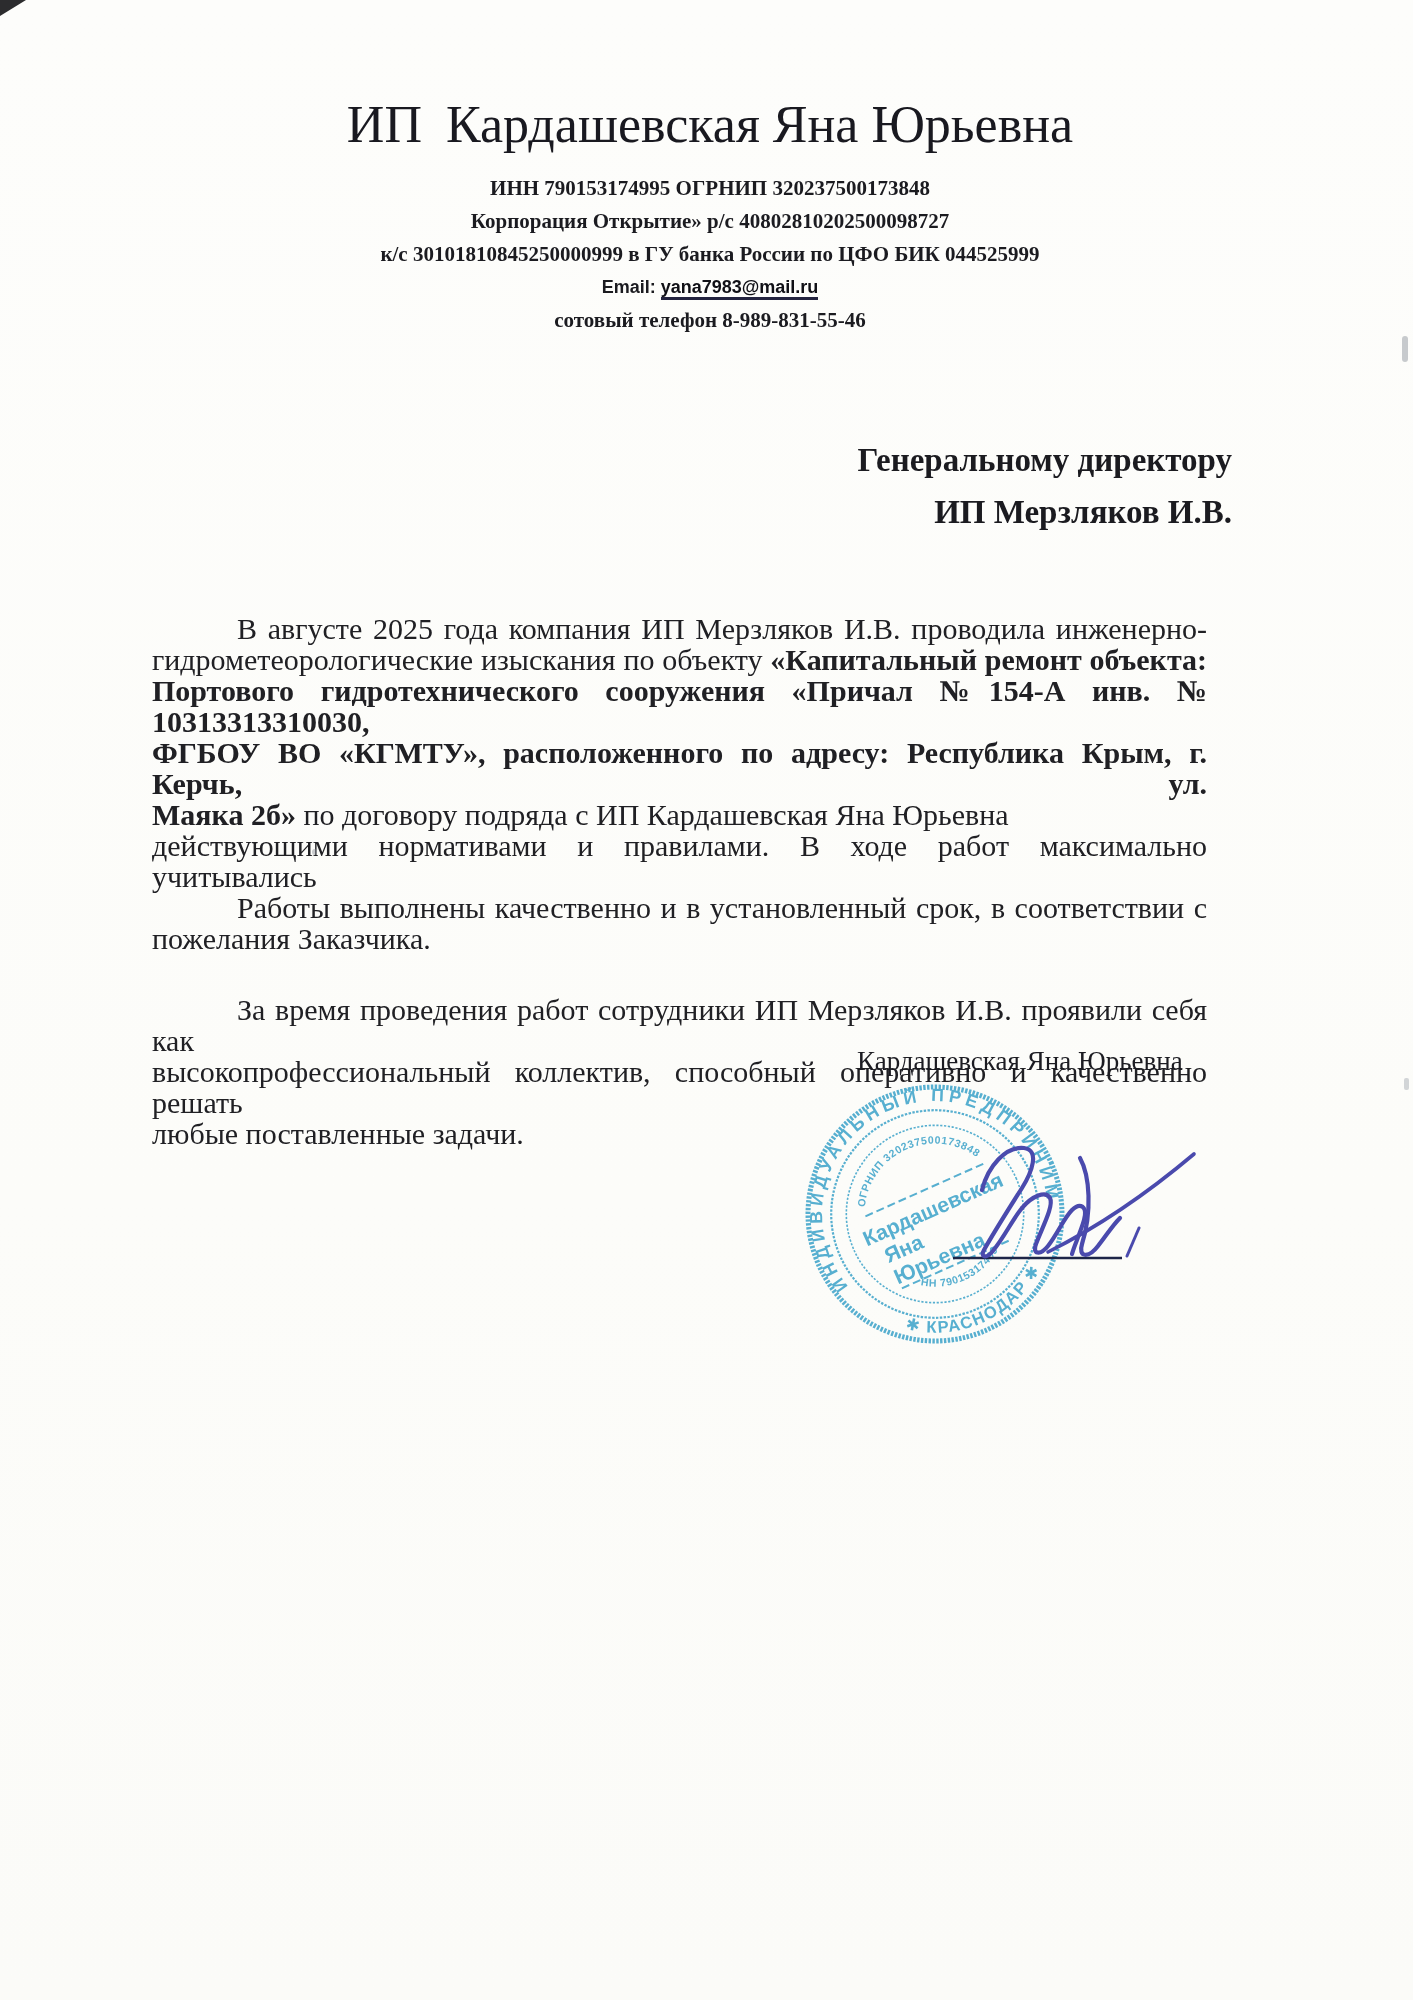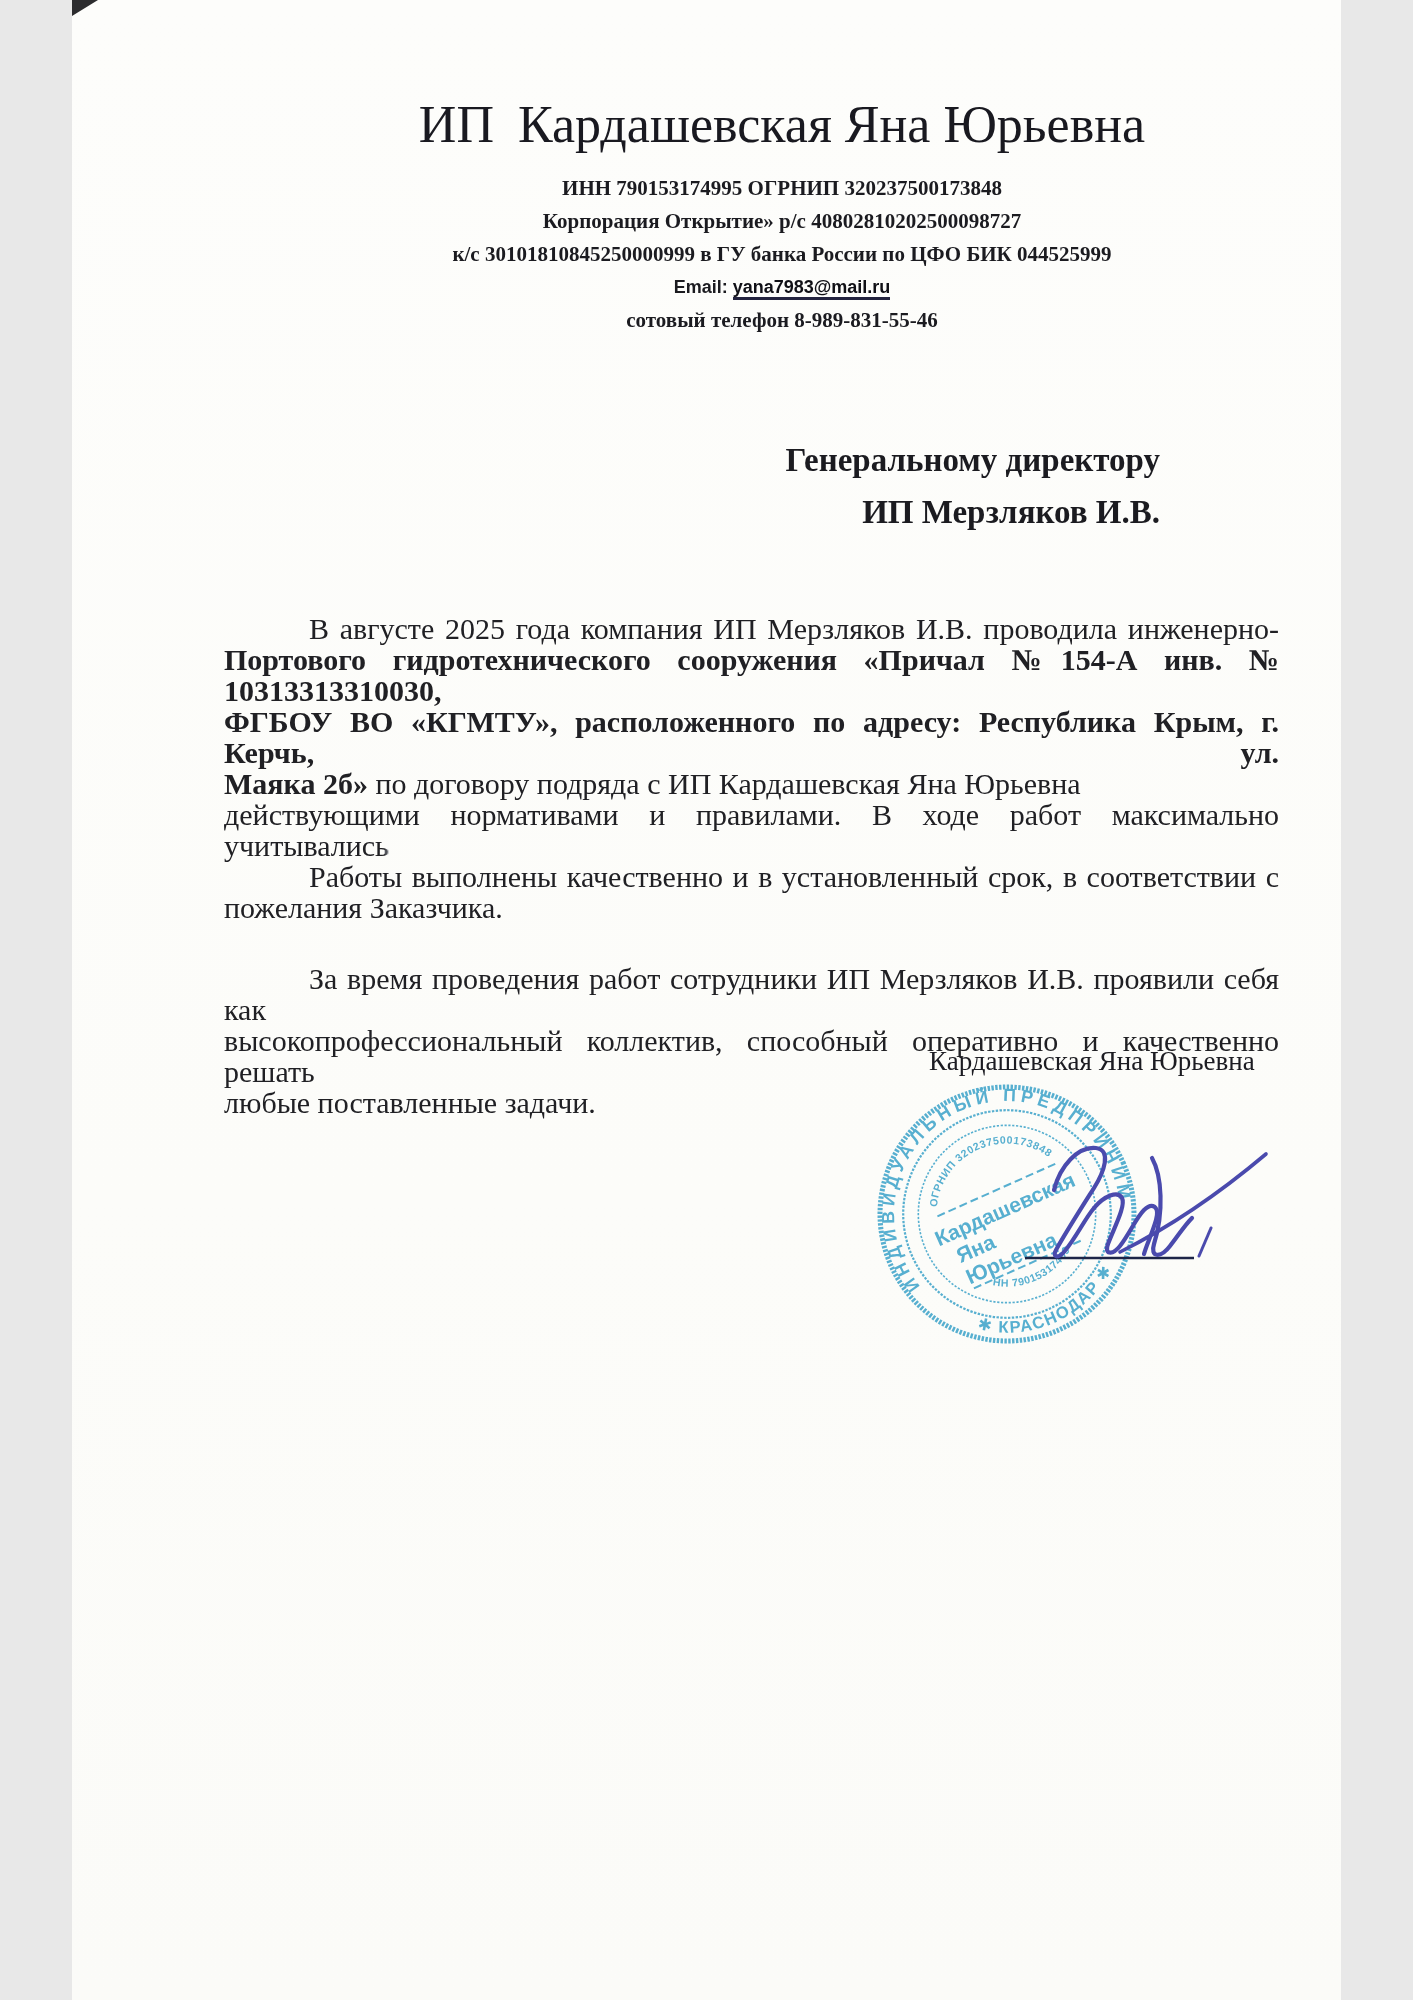--- a/index.html
+++ b/index.html
@@ -1,17 +1,17 @@
 <!DOCTYPE html>
 <html style="--stamp-color: #3ba2c9; --ink-color: #4a4aad;"><head>
 <meta charset="utf-8">
 <style>
   html,body{margin:0;padding:0;background:#e8e8e8;}
   .page{
-    position:relative;width:1269px;height:2000px;margin:0 auto;
+    position:relative;width:1413px;height:2000px;margin:0 auto;
     background:linear-gradient(180deg,#fdfdfb 0%,#fcfcf9 60%,#fbfbf8 100%);
     overflow:hidden;color:#1e1e22;
     font-family:"Liberation Serif","DejaVu Serif",serif;
   }
   
   .letterhead{position:absolute;left:150px;top:96px;width:1120px;text-align:center;}
   .title{font-size:52px;line-height:58px;color:#191920;white-space:nowrap;margin-bottom:18px;font-weight:500;}
   .title .t-pre{margin-right:24px;}
   .hline{font-weight:bold;font-size:21px;line-height:33px;color:#1b1b20;}
   .email-line{font-family:"Liberation Sans","DejaVu Sans",sans-serif;font-size:18px;}
@@ -60,20 +60,21 @@
     <div class="hline">сотовый телефон 8-989-831-55-46</div>
   </header>
 
   <div class="addressee">
     <div class="a1">Генеральному директору</div>
     <div class="a2">ИП Мерзляков И.В.</div>
   </div>
 
   <main class="body-text">
     <div class="bline j ind">В августе 2025 года компания ИП Мерзляков И.В. проводила инженерно-</div>
+    <div class="bline j"><span>гидрометеорологические изыскания по объекту </span><span class="b">«Капитальный ремонт объекта:</span></div>
     <div class="bline j b">Портового гидротехнического сооружения «Причал №154-А инв. № 10313313310030,</div>
     <div class="bline j b">ФГБОУ ВО «КГМТУ», расположенного по адресу: Республика Крым, г. Керчь, ул.</div>
     <div class="bline"><span class="b">Маяка 2б»</span><span> по договору подряда с ИП Кардашевская Яна Юрьевна</span></div>
 
     <div class="bline j">действующими нормативами и правилами. В ходе работ максимально учитывались</div>
     <div class="bline j ind">Работы выполнены качественно и в установленный срок, в соответствии с</div>
     <div class="bline">пожелания Заказчика.</div>
 
     <div class="bline j ind p3">За время проведения работ сотрудники ИП Мерзляков И.В. проявили себя как</div>
     <div class="bline j">высокопрофессиональный коллектив, способный оперативно и качественно решать</div>

